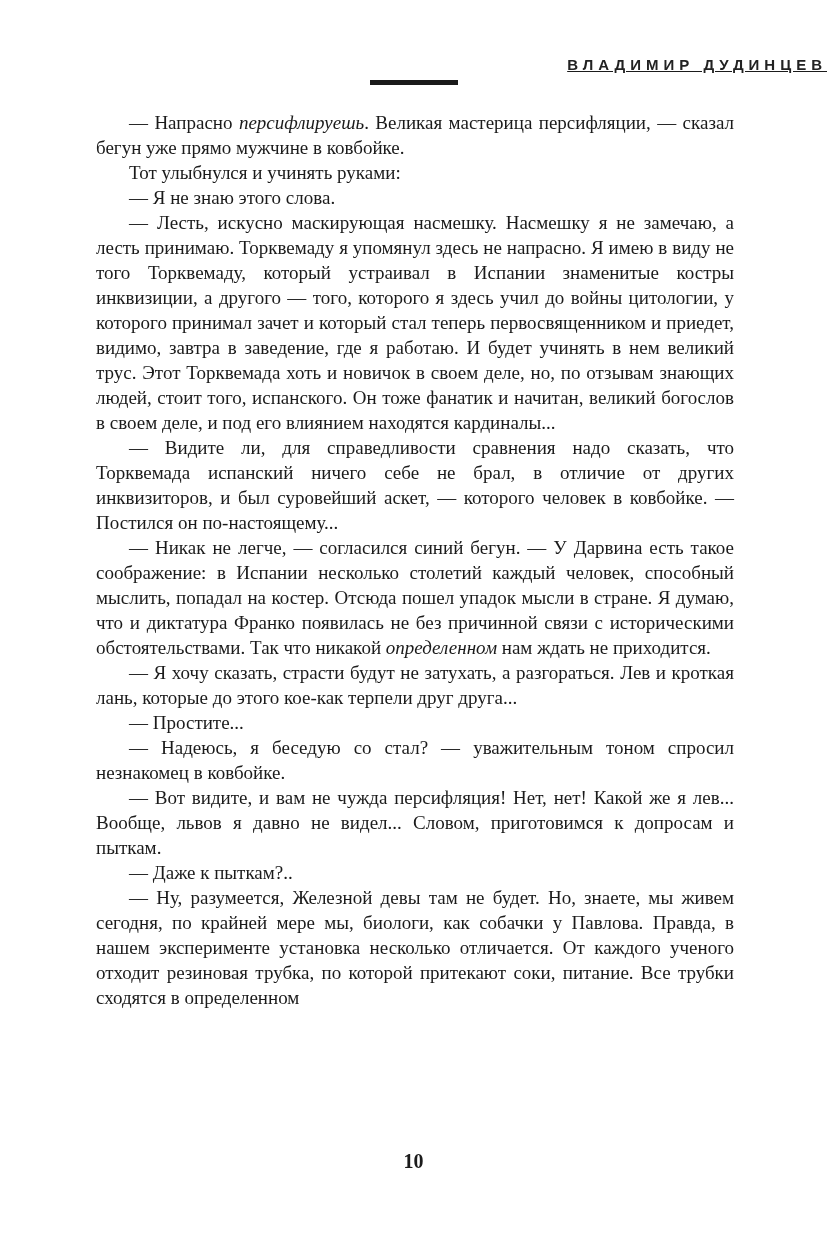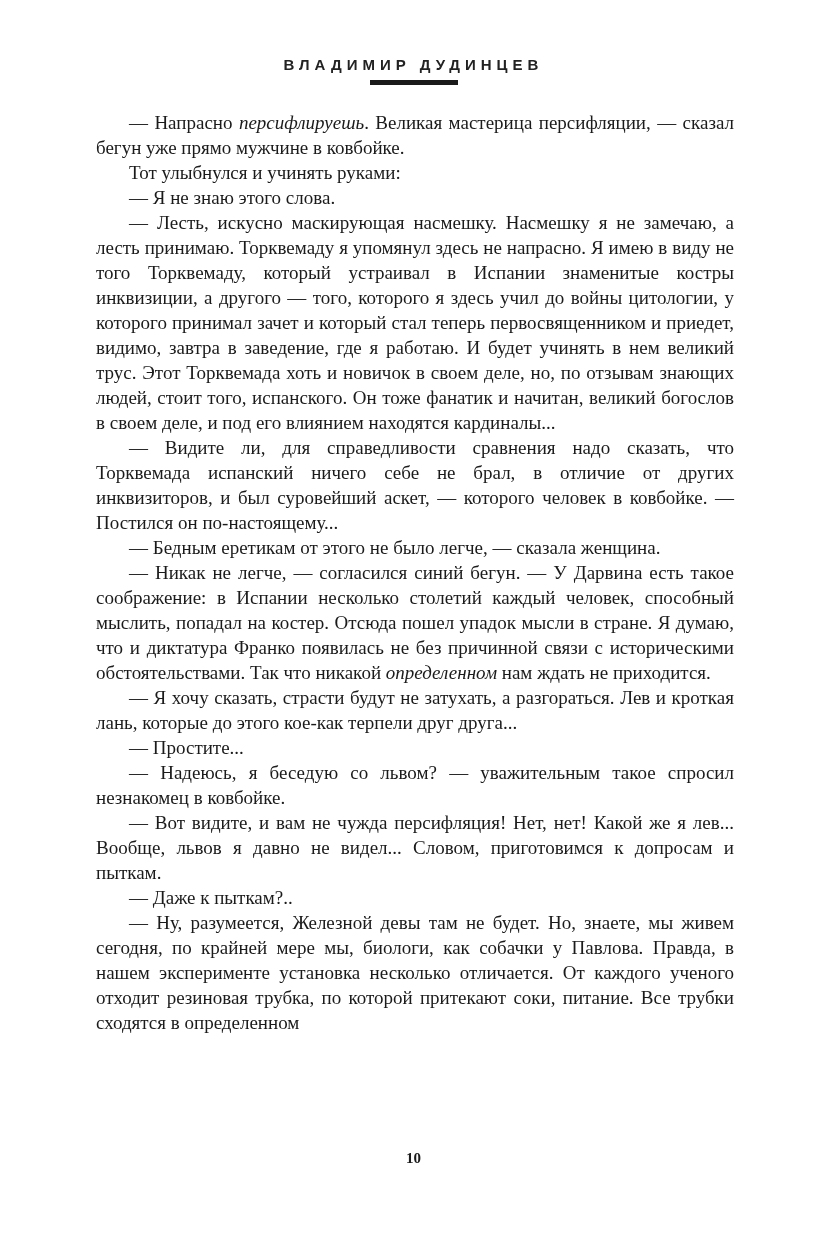--- a/index.html
+++ b/index.html
@@ -17,21 +17,22 @@
     position: relative;
     width: 827px;
     height: 1240px;
     background: #ffffff;
   }
   .running-head {
     position: absolute;
     top: 56px;
     left: 0;
     width: 100%;
-    text-align: center;
+    text-align: right;
+    text-decoration: underline;
   }
   .running-head-title {
     font-family: "Liberation Sans", "DejaVu Sans", sans-serif;
     font-size: 15px;
     font-weight: 600;
     letter-spacing: 5px;
     color: #222222;
   }
   .running-head-rule {
     width: 88px;
@@ -56,46 +57,45 @@
   }
   .body-text em {
     font-style: italic;
   }
   .page-number {
     position: absolute;
     top: 1150px;
     left: 0;
     width: 100%;
     text-align: center;
-    font-size: 15px;
+    font-size: 20px;
     font-weight: 700;
     color: #1b1b1b;
   }
 </style>
 </head>
 <body>
 
 <div class="page">
 
   <div class="running-head">
     <div class="running-head-title">ВЛАДИМИР ДУДИНЦЕВ</div>
     <div class="running-head-rule"></div>
   </div>
 
   <div class="body-text">
       <p><span>— Напрасно </span><em>персифлируешь</em><span>. Великая мастерица персифляции, — сказал бегун уже прямо мужчине в ковбойке.</span></p>
       <p><span>Тот улыбнулся и учинять руками:</span></p>
       <p><span>— Я не знаю этого слова.</span></p>
       <p><span>— Лесть, искусно маскирующая насмешку. Насмешку я не замечаю, а лесть принимаю. Торквемаду я упомянул здесь не напрасно. Я имею в виду не того Торквемаду, который устраивал в Испании знаменитые костры инквизиции, а другого — того, которого я здесь учил до войны цитологии, у которого принимал зачет и который стал теперь первосвященником и приедет, видимо, завтра в заведение, где я работаю. И будет учинять в нем великий трус. Этот Торквемада хоть и новичок в своем деле, но, по отзывам знающих людей, стоит того, испанского. Он тоже фанатик и начитан, великий богослов в своем деле, и под его влиянием находятся кардиналы...</span></p>
       <p><span>— Видите ли, для справедливости сравнения надо сказать, что Торквемада испанский ничего себе не брал, в отличие от других инквизиторов, и был суровейший аскет, — которого человек в ковбойке. — Постился он по-настоящему...</span></p>
-      <p><span>— Бедным еретикам от этого не было легче, — сказала женщина.</span></p>
       <p><span>— Никак не легче, — согласился синий бегун. — У Дарвина есть такое соображение: в Испании несколько столетий каждый человек, способный мыслить, попадал на костер. Отсюда пошел упадок мысли в стране. Я думаю, что и диктатура Франко появилась не без причинной связи с историческими обстоятельствами. Так что никакой </span><em>определенном</em><span> нам ждать не приходится.</span></p>
       <p><span>— Я хочу сказать, страсти будут не затухать, а разгораться. Лев и кроткая лань, которые до этого кое-как терпели друг друга...</span></p>
       <p><span>— Простите...</span></p>
-      <p><span>— Надеюсь, я беседую со львом? — уважительным такое спросил незнакомец в ковбойке.</span></p>
+      <p><span>— Надеюсь, я беседую со стал? — уважительным тоном спросил незнакомец в ковбойке.</span></p>
       <p><span>— Вот видите, и вам не чужда персифляция! Нет, нет! Какой же я лев... Вообще, львов я давно не видел... Словом, приготовимся к допросам и пыткам.</span></p>
       <p><span>— Даже к пыткам?..</span></p>
       <p><span>— Ну, разумеется, Железной девы там не будет. Но, знаете, мы живем сегодня, по крайней мере мы, биологи, как собачки у Павлова. Правда, в нашем эксперименте установка несколько отличается. От каждого ученого отходит резиновая трубка, по которой притекают соки, питание. Все трубки сходятся в определенном</span></p>
     </div>
 
   <div class="page-number">10</div>
 
 </div>
 
 </body></html>

